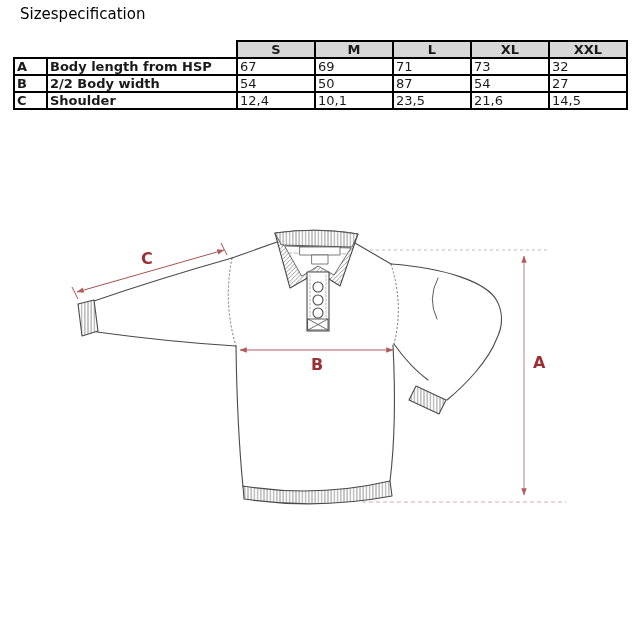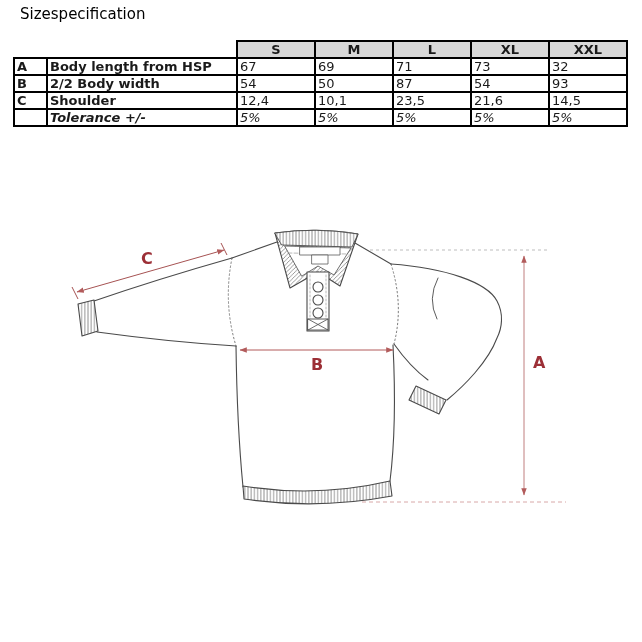--- a/index.html
+++ b/index.html
@@ -70,39 +70,30 @@
     <td class="val">73</td>
     <td class="val">32</td>
   </tr>
   <tr>
     <td class="code">B</td>
     <td class="lbl">2/2 Body width</td>
     <td class="val">54</td>
     <td class="val">50</td>
     <td class="val">87</td>
     <td class="val">54</td>
-    <td class="val">93</td>
+    <td class="val">27</td>
   </tr>
   <tr>
     <td class="code">C</td>
     <td class="lbl">Shoulder</td>
     <td class="val">12,4</td>
     <td class="val">10,1</td>
     <td class="val">23,5</td>
     <td class="val">21,6</td>
     <td class="val">14,5</td>
-  </tr>
-  <tr class="tol">
-    <td class="code"></td>
-    <td class="lbl">Tolerance +/-</td>
-    <td class="val">5%</td>
-    <td class="val">5%</td>
-    <td class="val">5%</td>
-    <td class="val">5%</td>
-    <td class="val">5%</td>
   </tr>
 </tbody>
   </table>
 
 <svg class="drawing" width="642" height="642" viewBox="0 0 642 642">
   <defs>
     <pattern id="hv" width="3.2" height="8" patternUnits="userSpaceOnUse">
       <rect width="3.2" height="8" fill="#ffffff"></rect>
       <path d="M1.6,0 V8" stroke="#6f6f6f" stroke-width="0.8"></path>
     </pattern>

